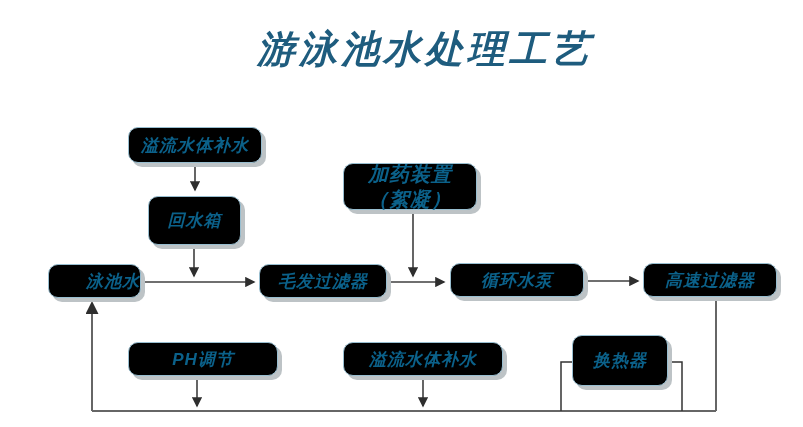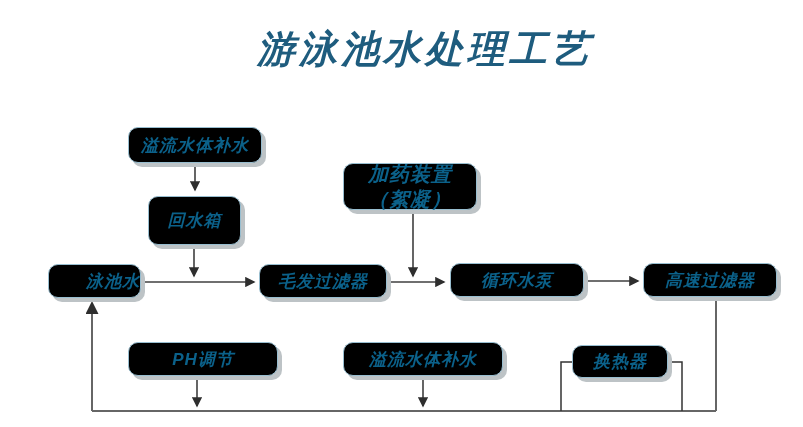--- a/index.html
+++ b/index.html
@@ -60,21 +60,21 @@
   
   #n-overflow   { left: 128px; top: 127px; width: 134px; height: 36px; }
   #n-returntank { left: 148px; top: 196px; width:  93px; height: 49px; text-align: center; }
   #n-dosing     { left: 343px; top: 163px; width: 134px; height: 47px; }
   #n-poolwater  { left:  48px; top: 264px; width:  93px; height: 34px; justify-content: flex-end; }
   #n-hairfilter { left: 259px; top: 264px; width: 128px; height: 34px; }
   #n-circpump   { left: 450px; top: 263px; width: 134px; height: 34px; }
   #n-hsfilter   { left: 643px; top: 263px; width: 134px; height: 34px; text-align: center; }
   #n-ph         { left: 128px; top: 342px; width: 150px; height: 34px; }
   #n-cld        { left: 343px; top: 342px; width: 160px; height: 34px; }
-  #n-heatex     { left: 572px; top: 345px; width:  96px; height: 33px; }
+  #n-heatex     { left: 572px; top: 335px; width:  96px; height: 51px; }
 </style>
 </head>
 <body>
 
 <div id="stage">
 
   <div id="title">游泳池水处理工艺</div>
 
   <svg id="connectors" width="803" height="427" viewBox="0 0 803 427">
     <defs>

